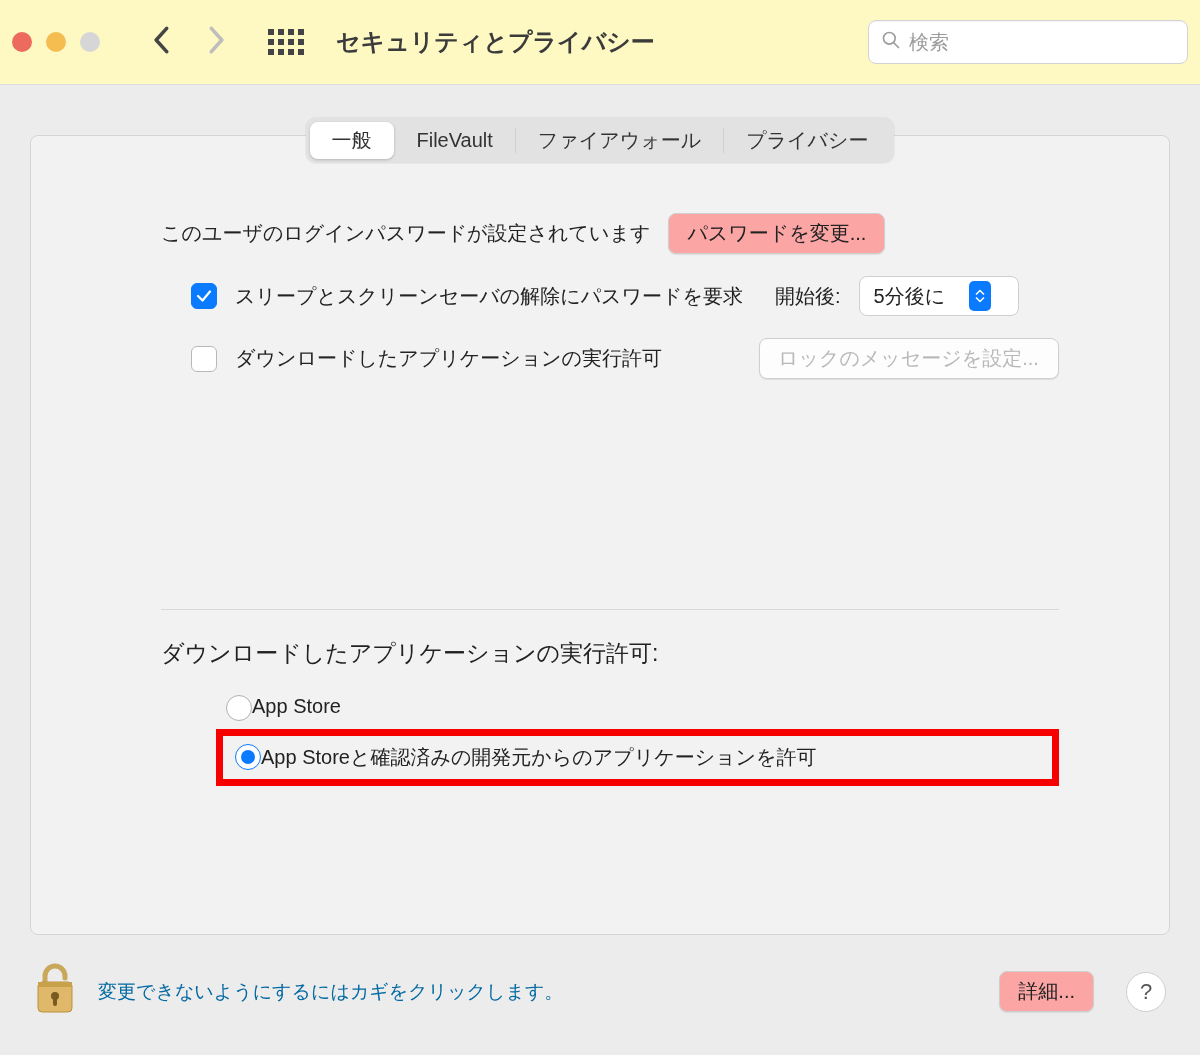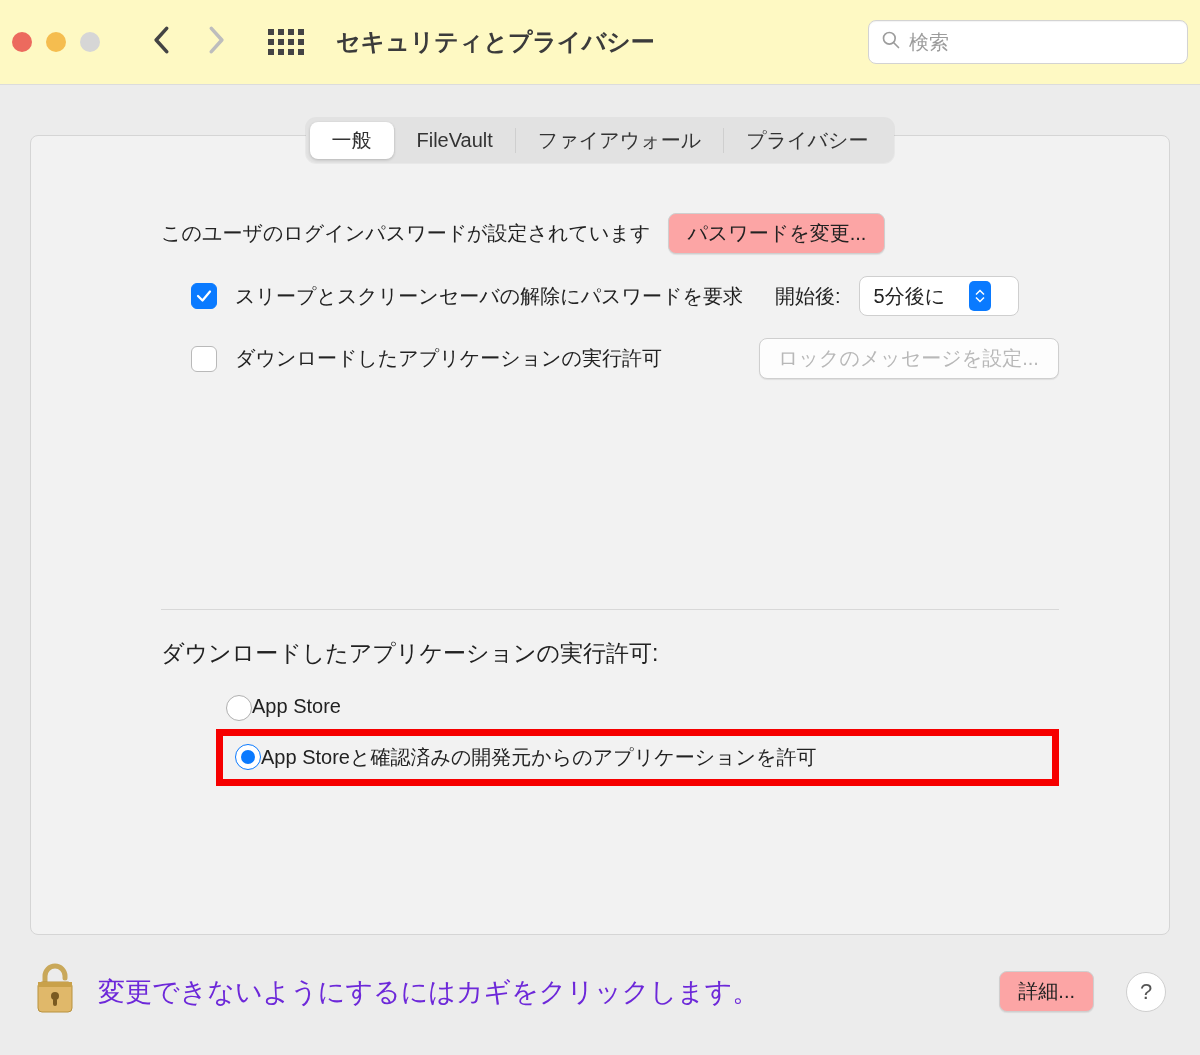--- a/index.html
+++ b/index.html
@@ -130,21 +130,21 @@
     padding-left:12px;
   }
 
   
   .footer {
     position:absolute; left:0; right:0; bottom:0;
     display:flex; align-items:center;
     padding:16px 34px 32px 30px; gap:18px;
   }
   .lock-icon svg { width:50px; height:58px; }
-  .footer-text { font-size:27px; color:#6d28d9; flex:1; }
+  .footer-text { font-size:19px; color:#0369a1; flex:1; }
   .help {
     width:40px; height:40px; border-radius:50%;
     border:1px solid #cfcfcf; background:#fff;
     display:flex; align-items:center; justify-content:center;
     font-size:22px; color:#555; margin-left:14px;
   }
 </style>
 </head>
 <body>
 

